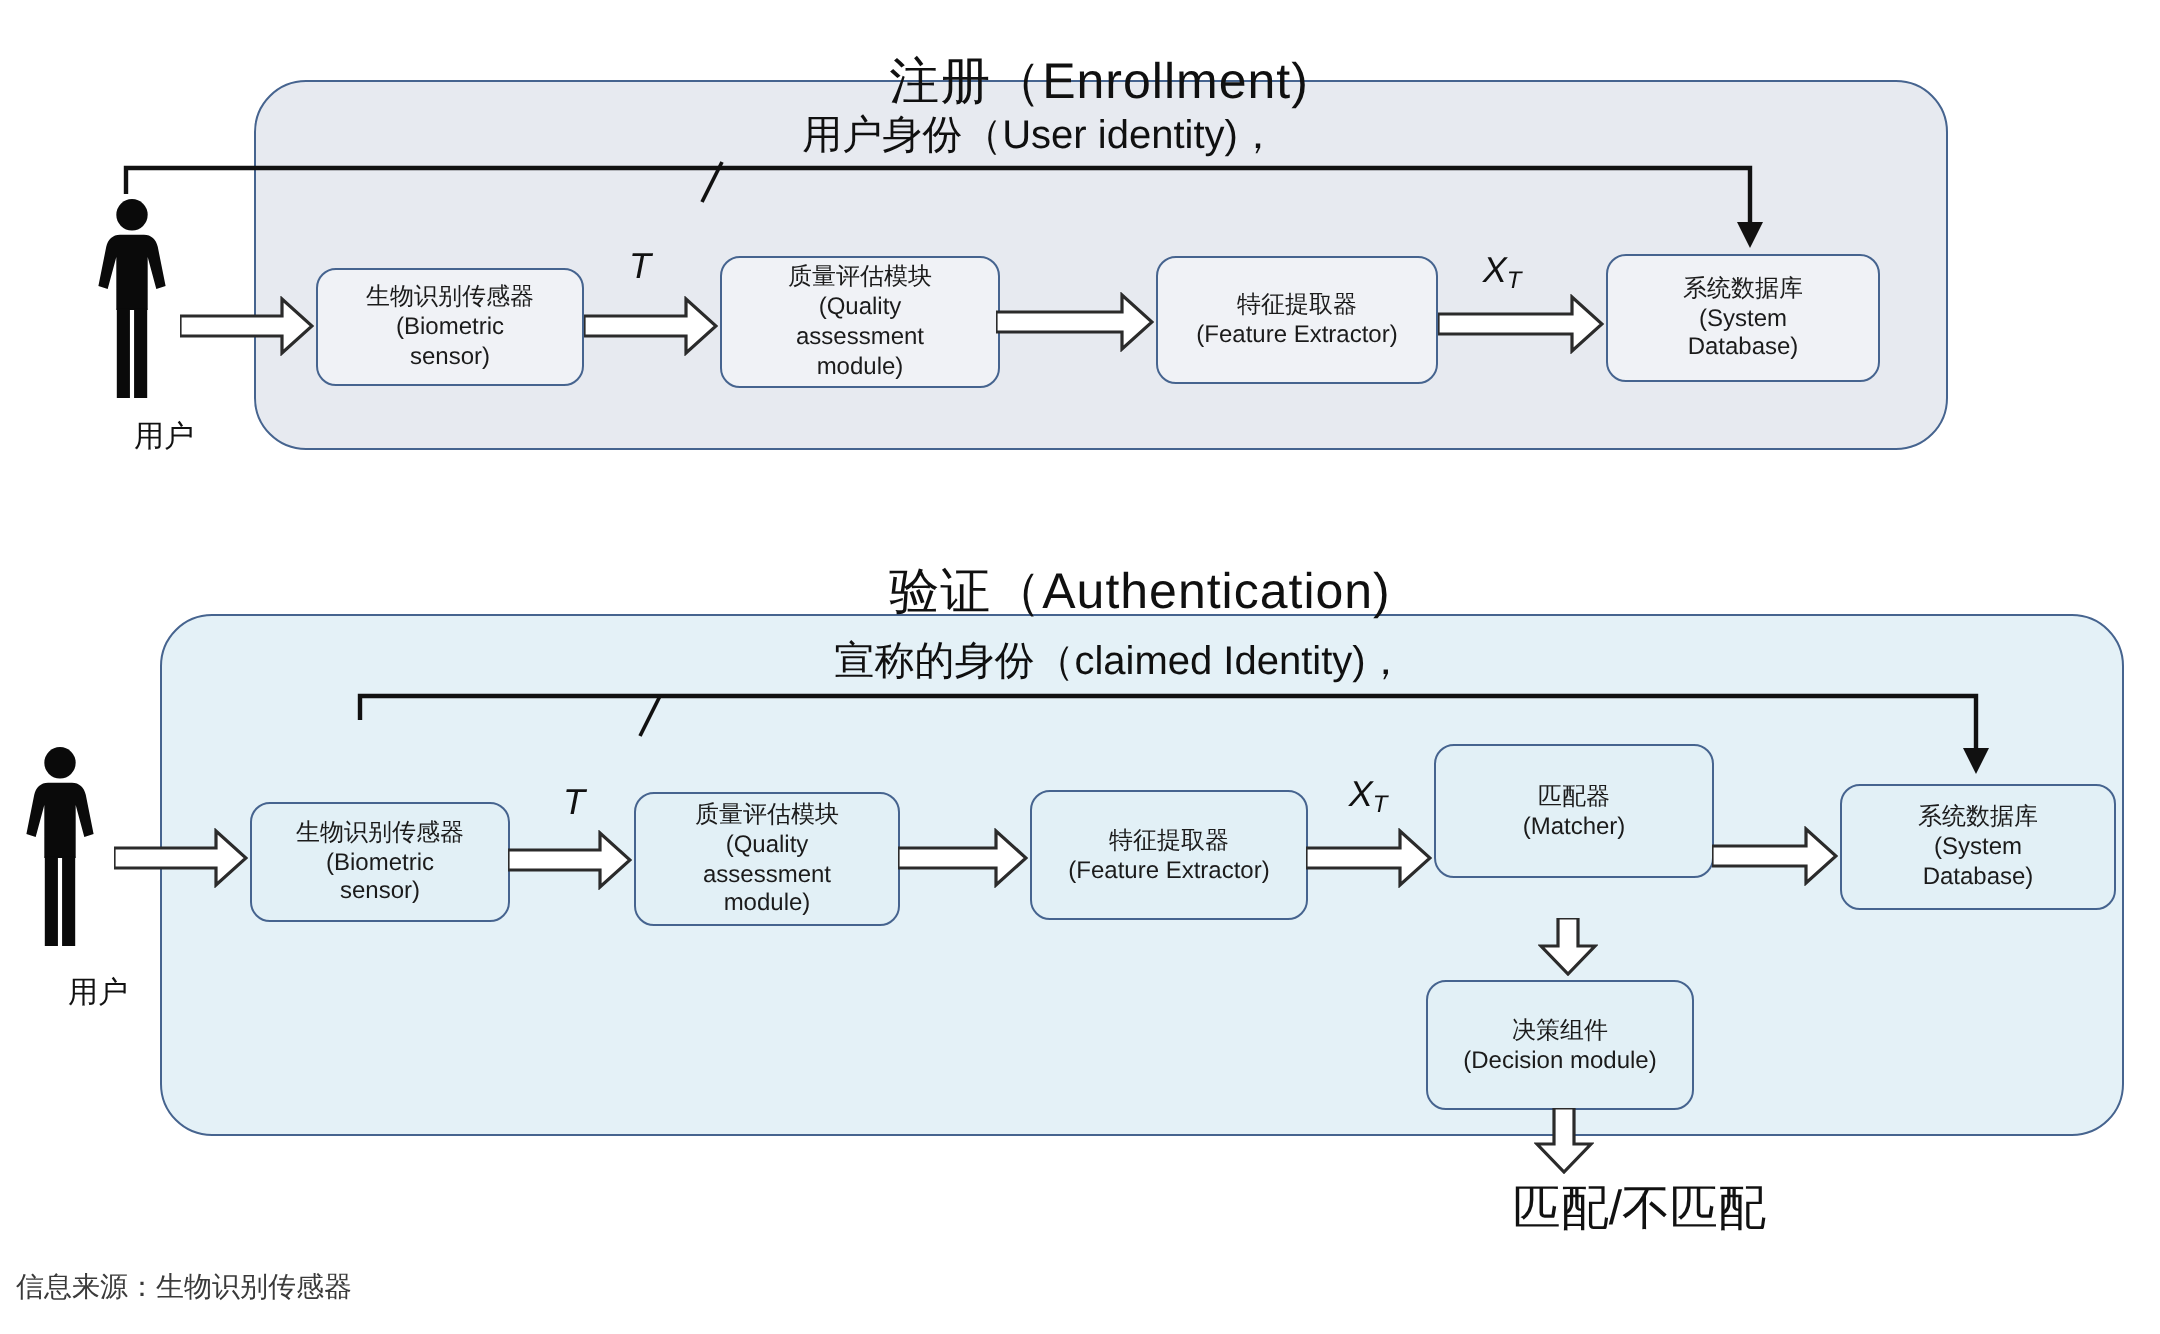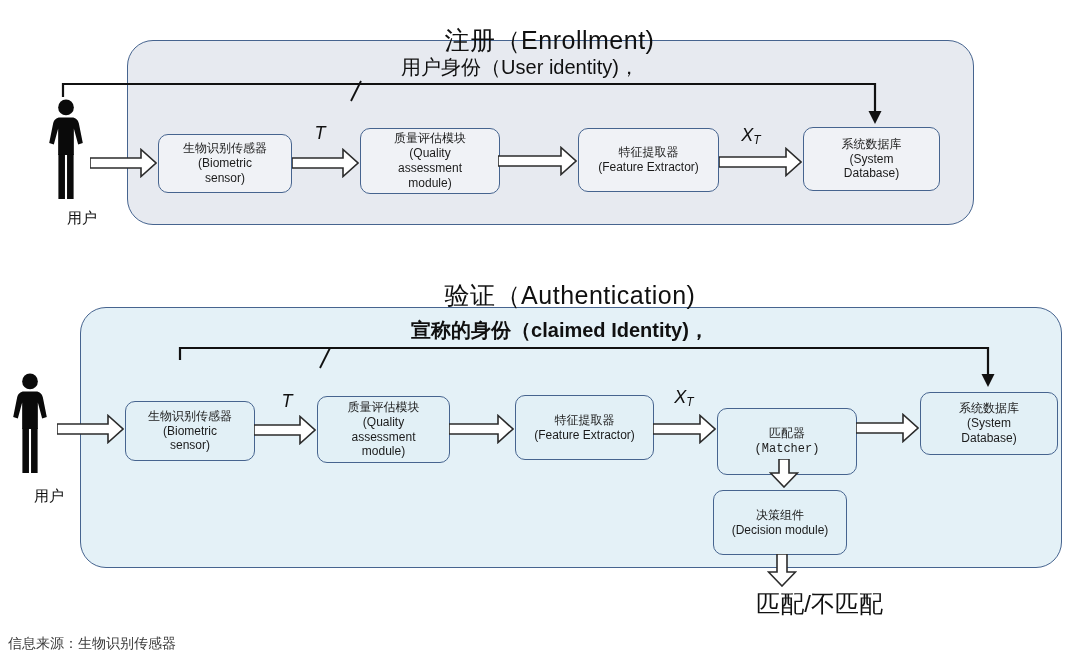--- a/index.html
+++ b/index.html
@@ -12,21 +12,21 @@
   #panel-auth   { left:80px;  top:307px; width:980px; height:259px; background:#e4f1f7; }
 
   .overlay { position:absolute; left:0; top:0; z-index:2; pointer-events:none; }
 
   .section-title { position:absolute; text-align:center; font-size:25px; color:#101010; z-index:4; letter-spacing:0.5px; }
   #title-enroll { left:127px; width:845px; top:3px;margin-top:21px; }
   #title-auth   { left:80px;  width:980px; top:263px;margin-top:16px; }
 
   .identity-label { position:absolute; text-align:center; font-size:20px; color:#101010; z-index:4; }
   #identity-enroll { left:130px; width:780px; top:54px; }
-  #identity-auth   { left:95px;  width:930px; top:317px;font-weight:bold; }
+  #identity-auth   { left:95px;  width:930px; top:317px; }
 
   .box {
     position:absolute; z-index:3; border:1.4px solid #46648f; border-radius:10px;
     display:flex; align-items:center; justify-content:center; text-align:center;
     white-space:pre-line; font-size:12px; line-height:1.24; color:#1b1b1b;
   }
   .box.enroll { background:#f0f2f6; }
   .box.auth   { background:#e2f0f6; }
 
   .flow-arrow { position:absolute; z-index:3; }
@@ -117,21 +117,21 @@
 
   <div class="box auth" style="left:125px;top:401px;width:128px;height:58px;">生物识别传感器
 (Biometric
 sensor)</div>
   <div class="box auth" style="left:317px;top:396px;width:131px;height:65px;">质量评估模块
 (Quality
 assessment
 module)</div>
   <div class="box auth" style="left:515px;top:395px;width:137px;height:63px;">特征提取器
 (Feature Extractor)</div>
-  <div class="box auth" style="left:717px;top:408px;width:138px;height:65px;font-family:Liberation Mono, monospace;">匹配器
+  <div class="box auth" style="left:717px;top:372px;width:138px;height:65px;">匹配器
 (Matcher)</div>
   <div class="box auth" style="left:920px;top:392px;width:136px;height:61px;">系统数据库
 (System
 Database)</div>
   <div class="box auth" style="left:713px;top:490px;width:132px;height:63px;">决策组件
 (Decision module)</div>
 
   <svg class="flow-arrow" style="left:57px;top:414px;" width="67" height="30">
     <polygon points="0,10 51,10 51,1.5 66,15 51,28.5 51,20 0,20" fill="#fff" stroke="#2b2b2b" stroke-width="1.6"></polygon>
     </svg>

